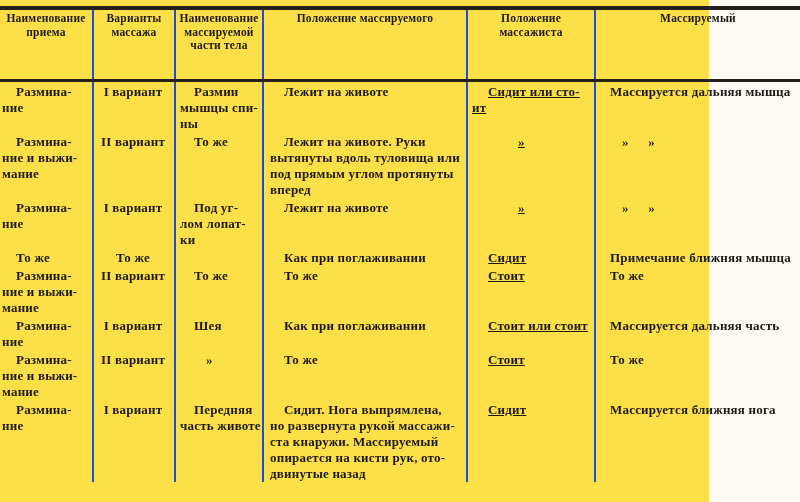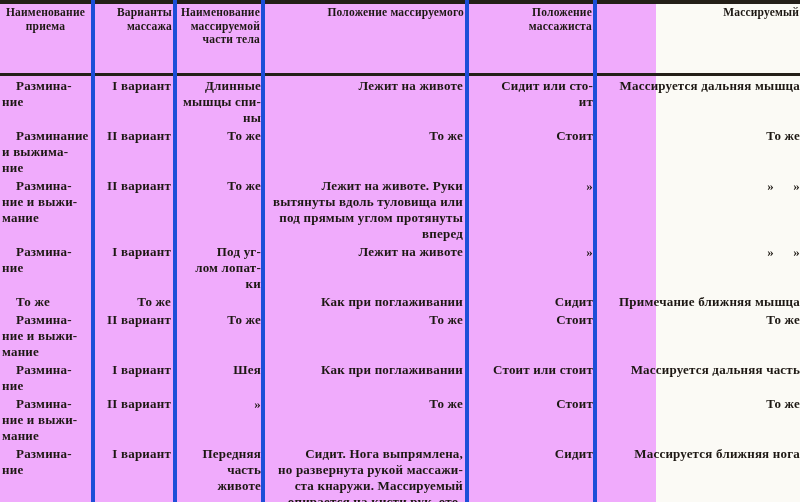--- a/index.html
+++ b/index.html
@@ -3,64 +3,64 @@
 <meta charset="utf-8">
 <style>
   * { margin: 0; padding: 0; box-sizing: border-box; }
   html, body { width: 800px; height: 502px; overflow: hidden; }
   body {
     background: #fbfaf5;
     font-family: "Liberation Serif", "DejaVu Serif", serif;
     color: #1d1813;
   }
   .sheet {
-    width: 656px;
+    width: 709px;
     height: 502px;
-    background: #f0abfc;
+    padding-top: 6px;
+    background: #fde047;
   }
   table.massage-table {
     width: 800px;
     border-collapse: collapse;
     table-layout: fixed;
     border-top: 4px solid #241f18;
   }
   table.massage-table th,
   table.massage-table td {
     vertical-align: top;
     white-space: pre-line;
     font-weight: 700;
     letter-spacing: 0.2px;
     overflow: hidden;
   }
   
   table.massage-table th + th,
   table.massage-table td + td {
-    border-left: 4px solid #1d4ed8;
-    text-align: right;
+    border-left: 2px solid #1d4ed8;
   }
   thead th {
     height: 72px;
     vertical-align: middle;
     text-align: center;
     font-size: 11.5px;
     line-height: 13.5px;
     border-bottom: 3px solid #241f18;
     padding: 2px 1px;
   }
   tbody td {
     font-size: 13px;
     line-height: 16px;
     padding-top: 2px;
   }
   
   td.c1 { padding-left: 2px;  text-indent: 14px; }
   td.c2 { text-align: center; padding-right: 2px; }
   td.c3 { padding-left: 4px;  text-indent: 14px; }
   td.c4 { padding-left: 6px;  text-indent: 14px; padding-right: 2px; }
-  td.c5 { padding-left: 4px;  text-indent: 16px; }
+  td.c5 { padding-left: 4px;  text-indent: 16px; text-decoration: underline; }
   td.c6 { padding-left: 14px; }
   
   td.ditto    { text-indent: 46px; }
   td.ditto-sm { text-indent: 26px; }
   td.ditto2   { text-indent: 12px; word-spacing: 16px; }
   
   tr.r0 td { height: 37px; }
   tr.r1 td { height: 43px; }
   tr.r2 td { height: 43px; }
   tr.r3 td { height: 55px; }
@@ -96,37 +96,27 @@
         <th>Положение массируемого</th>
         <th>Положение массажиста</th>
         <th>Массируемый</th>
       </tr>
     </thead>
     <tbody>
       <tr class="r0">
         <td class="c1">Размина-
 ние</td>
         <td class="c2">I вариант</td>
-        <td class="c3">Длинные
+        <td class="c3">Размин
 мышцы спи-
 ны</td>
         <td class="c4">Лежит на животе</td>
         <td class="c5">Сидит или сто-
 ит</td>
         <td class="c6">Массируется дальняя мышца</td>
-      </tr>
-      <tr class="r1">
-        <td class="c1">Разминание
-и выжима-
-ние</td>
-        <td class="c2">II вариант</td>
-        <td class="c3">То же</td>
-        <td class="c4">То же</td>
-        <td class="c5">Стоит</td>
-        <td class="c6">То же</td>
       </tr>
       <tr class="r3">
         <td class="c1">Размина-
 ние и выжи-
 мание</td>
         <td class="c2">II вариант</td>
         <td class="c3">То же</td>
         <td class="c4">Лежит на животе. Руки
 вытянуты вдоль туловища или
 под прямым углом протянуты

